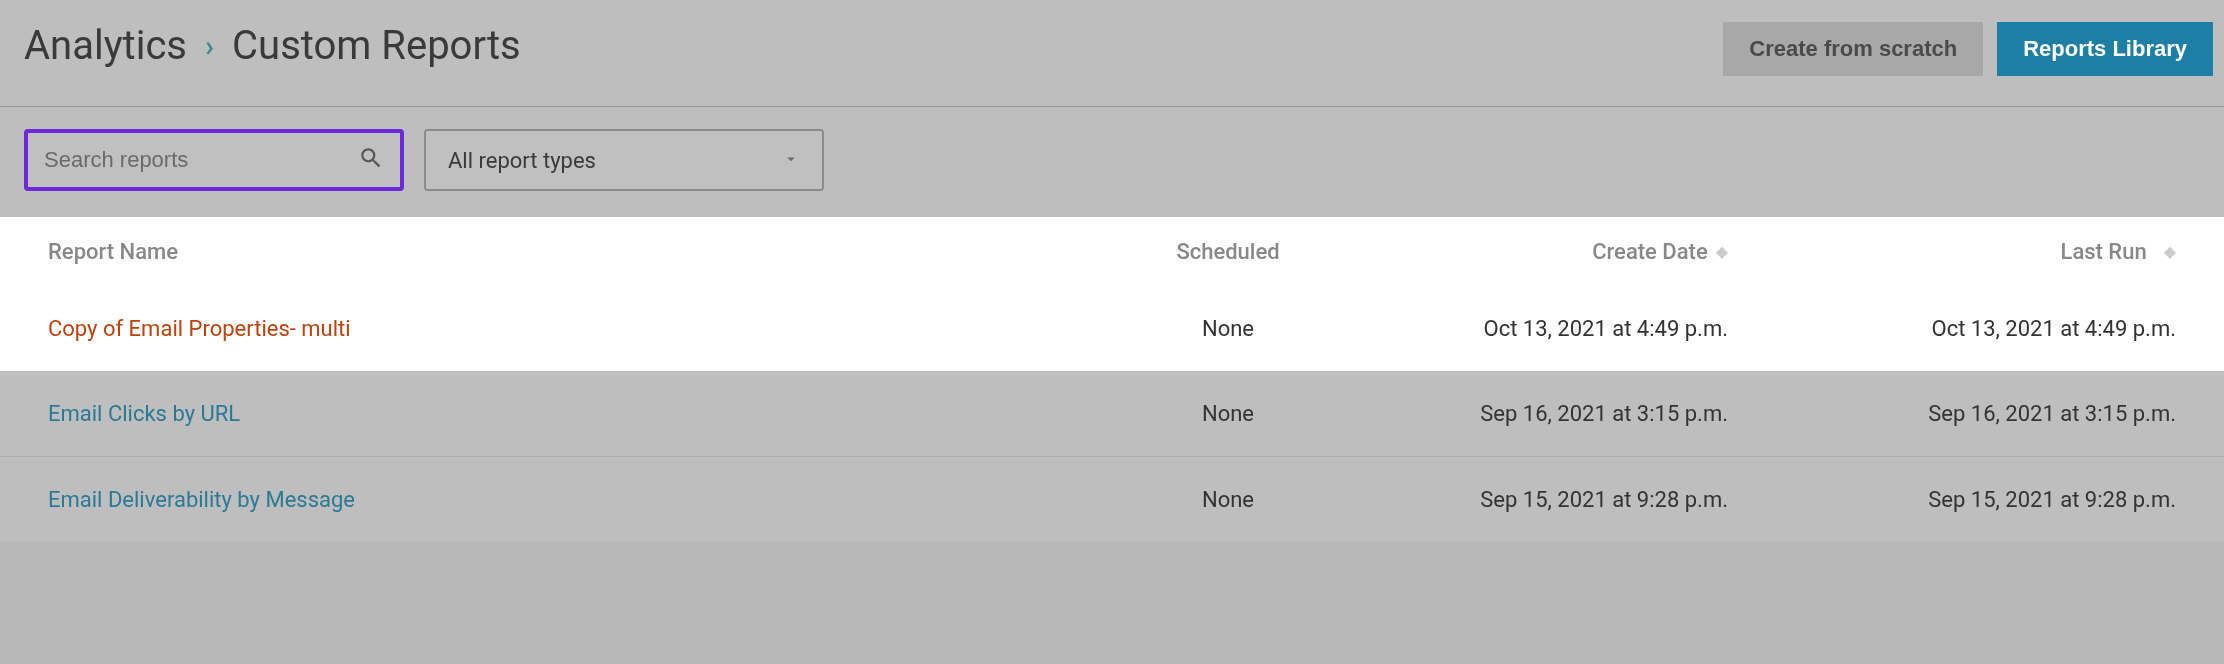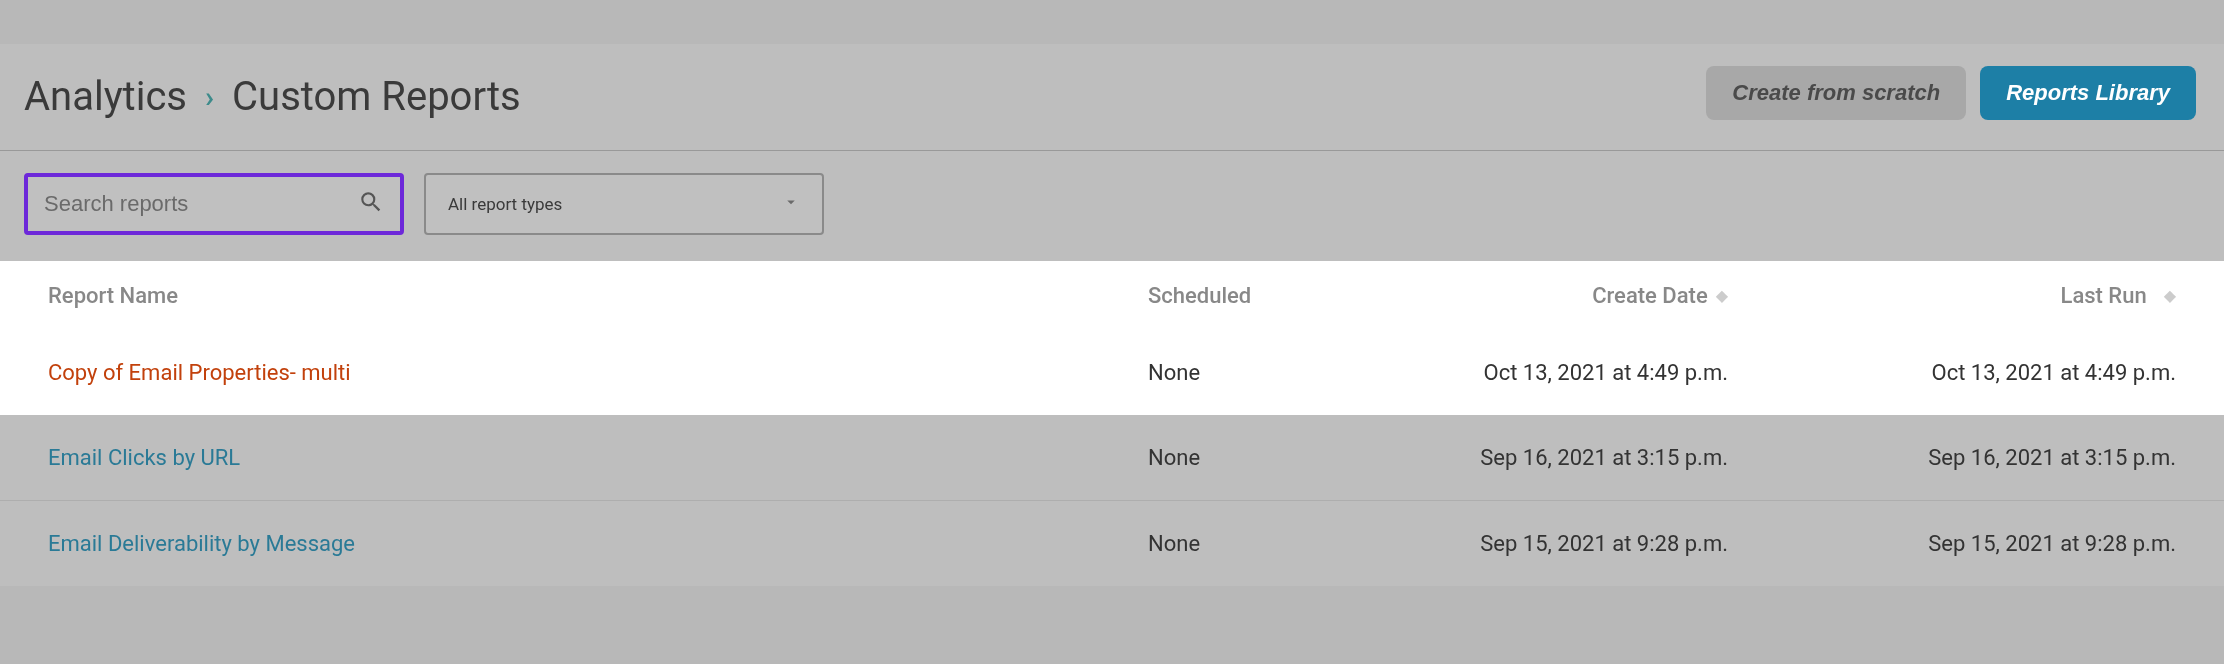--- a/index.html
+++ b/index.html
@@ -11,25 +11,24 @@
     font-family: -apple-system, BlinkMacSystemFont, "Segoe UI", Roboto, "Helvetica Neue", Arial, sans-serif;
     background: #b8b8b8;
     width: 2224px;
     height: 664px;
     overflow: hidden;
     position: relative;
   }
   .header {
     display: flex;
     justify-content: space-between;
-    align-items: flex-end;
-    padding: 22px 28px 30px 24px;
+    align-items: flex-start;
+    padding: 22px 11px 30px 24px;
     background: rgba(190,190,190,1);
     border-bottom: 1px solid #999;
-    margin-top: 44px;
   }
   .breadcrumb {
     display: flex;
     align-items: center;
     gap: 18px;
     font-size: 40px;
     color: #3a3a3a;
     font-weight: 400;
   }
   .breadcrumb-sep {
@@ -39,23 +38,22 @@
   }
   .header-actions {
     display: flex;
     gap: 14px;
   }
   .btn {
     padding: 14px 26px;
     font-size: 22px;
     font-weight: 600;
     border: none;
-    border-radius: 8px;
+    border-radius: 0;
     cursor: pointer;
-    font-style: italic;
   }
   .btn-secondary {
     background: #a8a8a8;
     color: #4a4a4a;
   }
   .btn-primary {
     background: #1d7fa6;
     color: #fff;
   }
   .filters {
@@ -93,42 +91,42 @@
   .dropdown {
     display: flex;
     align-items: center;
     justify-content: space-between;
     border: 2px solid #8a8a8a;
     border-radius: 4px;
     width: 400px;
     height: 62px;
     padding: 0 22px;
     background: rgba(200,200,200,0.3);
-    font-size: 17px;
+    font-size: 22px;
     color: #3a3a3a;
     cursor: pointer;
   }
   .chevron svg {
     width: 18px;
     height: 18px;
     fill: #6a6a6a;
   }
   .table-wrap {
     width: 100%;
   }
   .table-header {
     display: flex;
     padding: 22px 48px 22px 48px;
     background: #fff;
     color: #888;
     font-size: 22px;
     font-weight: 500;
   }
   .col-name { flex: 0 0 1100px; text-align: left; }
-  .col-sched { flex: 0 0 200px; text-align: left; padding-right: 40px;}
+  .col-sched { flex: 0 0 200px; text-align: center; padding-right: 40px;}
   .col-created { flex: 0 0 420px; text-align: right; padding-right: 40px; display:flex; justify-content:flex-end; align-items:center; gap:8px;}
   .col-last { flex: 1; text-align: right; display:flex; justify-content:flex-end; align-items:center; gap:17px;}
   .sort-indicator {
     color: #ccc;
     font-size: 16px;
   }
   .table-row {
     display: flex;
     padding: 30px 48px;
     font-size: 22px;

